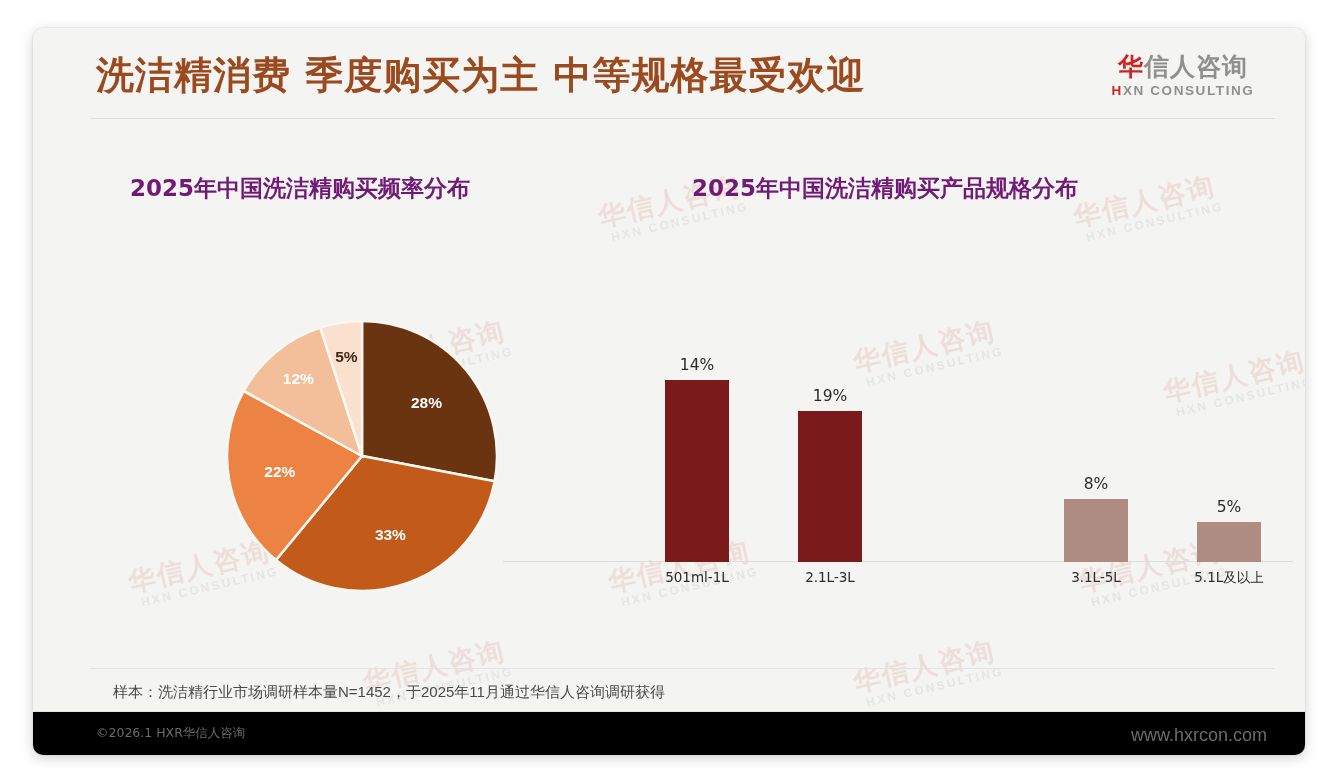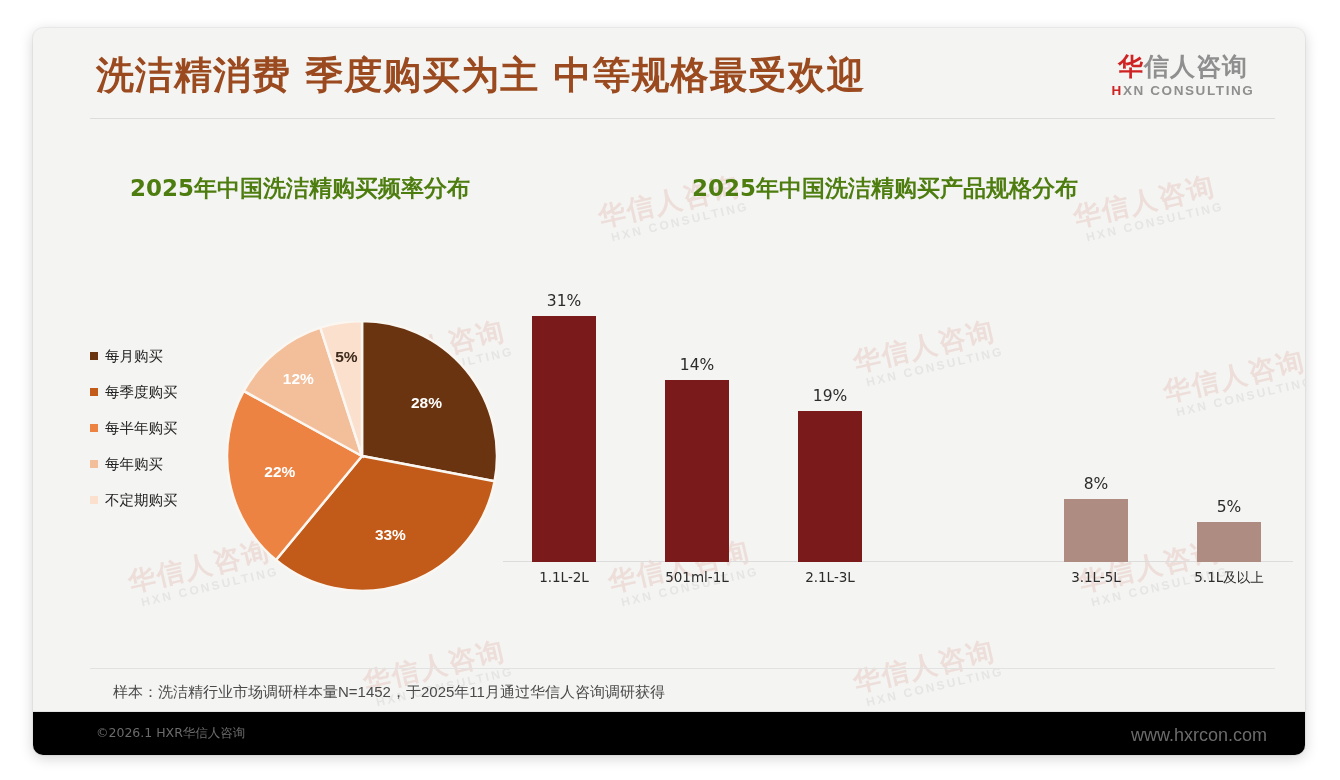--- a/index.html
+++ b/index.html
@@ -101,21 +101,21 @@
     width: 1185px;
     height: 1px;
     background: #dddddd;
   }
 
   
   .chart-title {
     position: absolute;
     font-size: 23px;
     font-weight: bold;
-    color: #4d7c0f;
+    color: #701a75;
     font-family: "DejaVu Sans", sans-serif;
     white-space: nowrap;
   }
   #pie-title  { left: 97px;  top: 145px; }
   #bar-title  { left: 659px; top: 145px; }
 
   
   #pie-legend {
     position: absolute;
     left: 57px;
@@ -310,65 +310,38 @@
     <div id="logo">
       <div class="logo-cn"><span class="hl">华</span><span>信人咨询</span></div>
       <div class="logo-en"><span class="hl">H</span><span>XN CONSULTING</span></div>
     </div>
   </div>
   <div id="title-divider"></div>
 
   <div class="chart-title" id="pie-title">2025年中国洗洁精购买频率分布</div>
   <div class="chart-title" id="bar-title">2025年中国洗洁精购买产品规格分布</div>
 
-  <div id="pie-legend">
-      <div class="legend-item">
-        <span class="legend-swatch" style="background: rgb(107, 52, 16);"></span>
-        <span class="legend-label">每月购买</span>
-      </div>
-      <div class="legend-item">
-        <span class="legend-swatch" style="background: rgb(194, 90, 25);"></span>
-        <span class="legend-label">每季度购买</span>
-      </div>
-      <div class="legend-item">
-        <span class="legend-swatch" style="background: rgb(236, 131, 67);"></span>
-        <span class="legend-label">每半年购买</span>
-      </div>
-      <div class="legend-item">
-        <span class="legend-swatch" style="background: rgb(243, 191, 155);"></span>
-        <span class="legend-label">每年购买</span>
-      </div>
-      <div class="legend-item">
-        <span class="legend-swatch" style="background: rgb(250, 224, 205);"></span>
-        <span class="legend-label">不定期购买</span>
-      </div>
-    </div>
 
   <div id="pie-wrap">
       <svg width="270" height="270" viewBox="0 0 270 270">
         <path d="M 135 135 L 135.00 0.00 A 135 135 0 0 1 267.61 160.30 Z" fill="#6b3410" stroke="#faf7f2" stroke-width="2.5"></path>
         <text x="199.5" y="86.6" text-anchor="middle" class="pie-label">28%</text>
         <path d="M 135 135 L 267.61 160.30 A 135 135 0 0 1 48.95 239.02 Z" fill="#c25a19" stroke="#faf7f2" stroke-width="2.5"></path>
         <text x="163.4" y="218.8" text-anchor="middle" class="pie-label">33%</text>
         <path d="M 135 135 L 48.95 239.02 A 135 135 0 0 1 16.70 69.96 Z" fill="#ec8343" stroke="#faf7f2" stroke-width="2.5"></path>
         <text x="52.8" y="155.7" text-anchor="middle" class="pie-label">22%</text>
         <path d="M 135 135 L 16.70 69.96 A 135 135 0 0 1 93.28 6.61 Z" fill="#f3bf9b" stroke="#faf7f2" stroke-width="2.5"></path>
         <text x="71.3" y="63.0" text-anchor="middle" class="pie-label">12%</text>
         <path d="M 135 135 L 93.28 6.61 A 135 135 0 0 1 135.00 0.00 Z" fill="#fae0cd" stroke="#faf7f2" stroke-width="2.5"></path>
         <text x="119.4" y="41.3" text-anchor="middle" class="pie-label dark">5%</text>
       </svg>
     </div>
 
   <div id="bar-area">
     <div id="bar-axis"></div>
-  <div class="bar-col" style="left: 18px;">
-        <div class="bar-value">31%</div>
-        <div class="bar-rect" style="height: 246px; background: rgb(123, 26, 26);"></div>
-        <div class="bar-label">1.1L-2L</div>
-      </div>
       <div class="bar-col" style="left: 151px;">
         <div class="bar-value">14%</div>
         <div class="bar-rect" style="height: 182.5px; background: rgb(123, 26, 26);"></div>
         <div class="bar-label">501ml-1L</div>
       </div>
       <div class="bar-col" style="left: 284px; text-align: center;">
         <div class="bar-value">19%</div>
         <div class="bar-rect" style="height: 150.8px; background: rgb(123, 26, 26);"></div>
         <div class="bar-label">2.1L-3L</div>
       </div>

